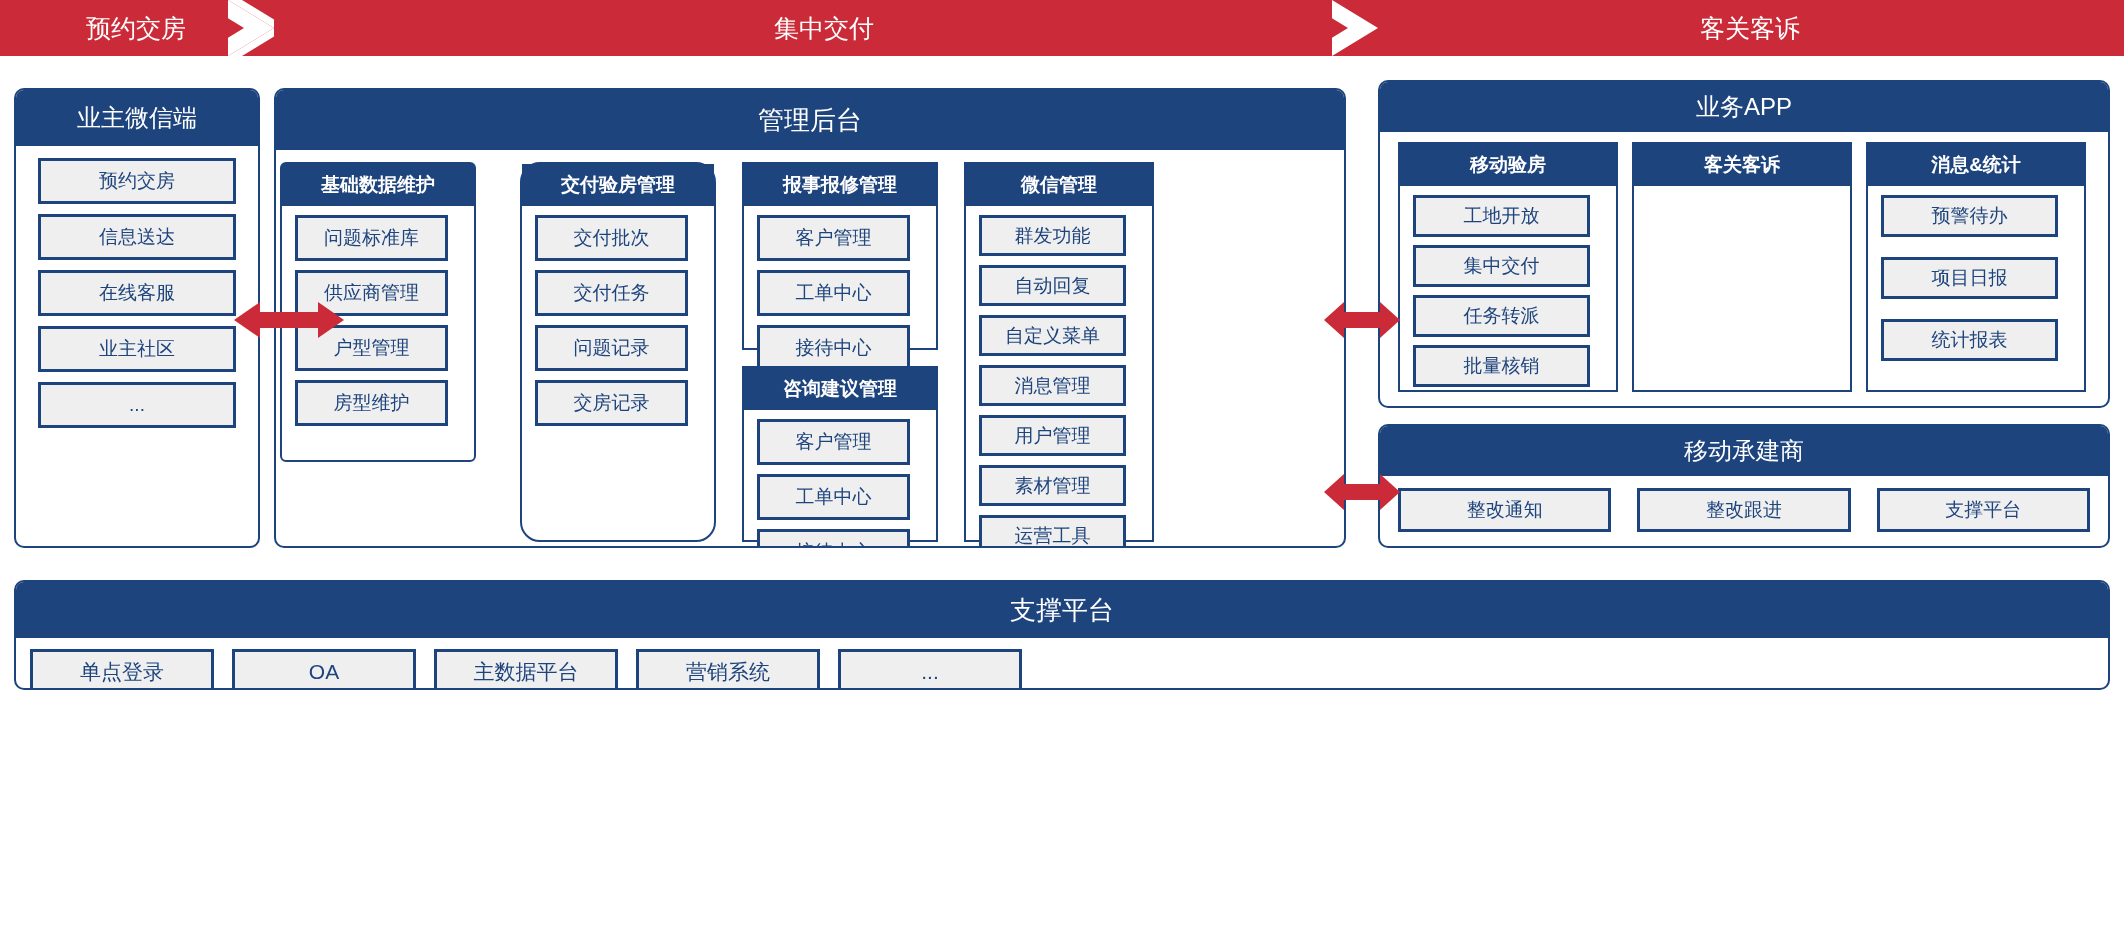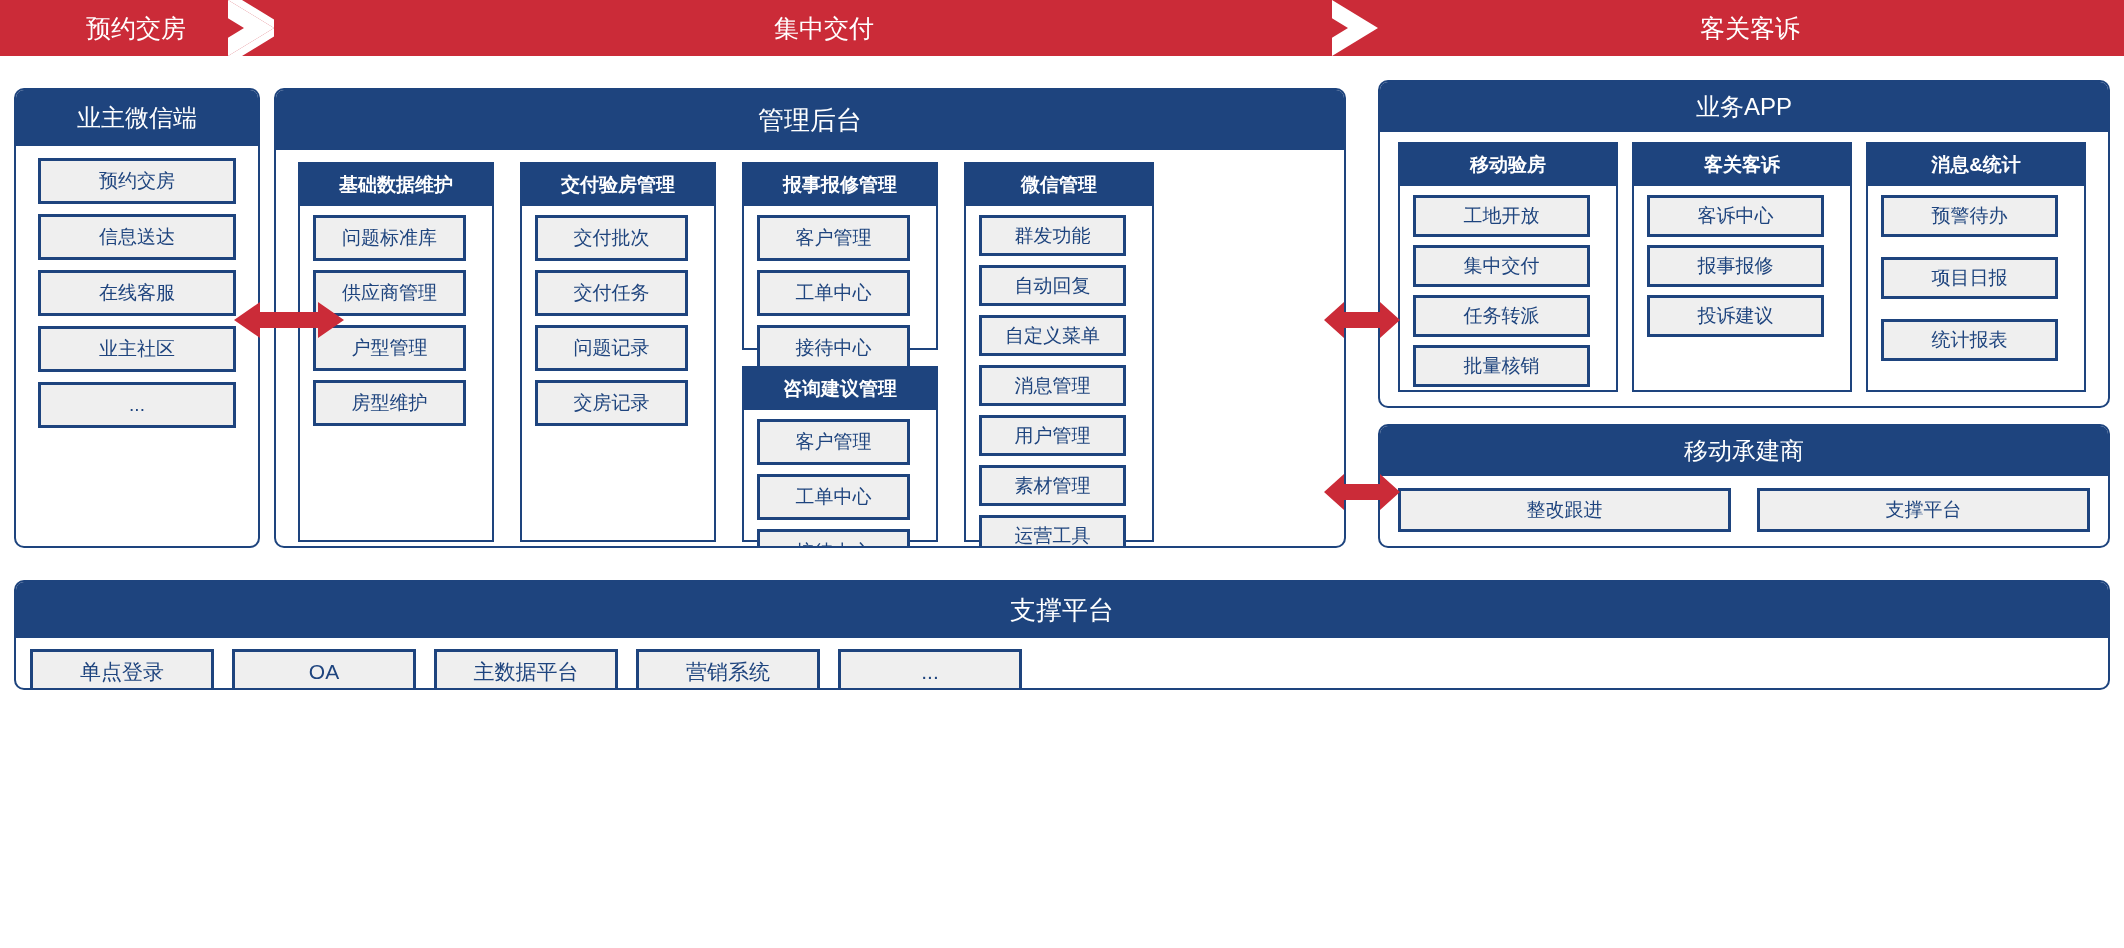--- a/index.html
+++ b/index.html
@@ -195,31 +195,31 @@
     <div class="chip">在线客服</div>
     <div class="chip">业主社区</div>
     <div class="chip">...</div>
   </div>
 </div>
 
 <div class="panel" id="mgmt-panel">
   <div class="panel-title">管理后台</div>
   <div class="cols">
 
-    <div class="group" style="left:22px; top:12px; width:196px; height:380px;">
+    <div class="group" style="left:4px; top:12px; width:196px; height:300px;border-radius:6px;">
       <div class="group-title">基础数据维护</div>
       <div class="group-items">
         <div class="chip">问题标准库</div>
         <div class="chip">供应商管理</div>
         <div class="chip">户型管理</div>
         <div class="chip">房型维护</div>
       </div>
     </div>
 
-    <div class="group" style="left:244px; top:12px; width:196px; height:380px;">
+    <div class="group" style="left:244px; top:12px; width:196px; height:380px;border-radius:20px;">
       <div class="group-title">交付验房管理</div>
       <div class="group-items">
         <div class="chip">交付批次</div>
         <div class="chip">交付任务</div>
         <div class="chip">问题记录</div>
         <div class="chip">交房记录</div>
       </div>
     </div>
 
     <div class="group" style="left:466px; top:12px; width:196px; height:188px;">
@@ -265,42 +265,38 @@
       <div class="group-items" style="gap:8px;">
         <div class="chip" style="height:42px;">工地开放</div>
         <div class="chip" style="height:42px;">集中交付</div>
         <div class="chip" style="height:42px;">任务转派</div>
         <div class="chip" style="height:42px;">批量核销</div>
       </div>
     </div>
 
     <div class="group" style="left:252px; top:10px; width:220px; height:250px;">
       <div class="group-title">客关客诉</div>
-      <div class="group-items" style="gap:8px;">
-        <div class="chip" style="height:42px;">客诉中心</div>
-        <div class="chip" style="height:42px;">报事报修</div>
-        <div class="chip" style="height:42px;">投诉建议</div>
-      </div>
     </div>
 
     <div class="group" style="left:486px; top:10px; width:220px; height:250px;">
       <div class="group-title">消息&amp;统计</div>
       <div class="group-items" style="gap:20px;">
         <div class="chip" style="height:42px;">预警待办</div>
         <div class="chip" style="height:42px;">项目日报</div>
         <div class="chip" style="height:42px;">统计报表</div>
       </div>
     </div>
 
   </div>
 </div>
 
 <div class="panel" id="contractor-panel">
   <div class="panel-title">移动承建商</div>
   <div class="row">
+    <div class="chip">整改通知</div>
     <div class="chip">整改跟进</div>
     <div class="chip">支撑平台</div>
   </div>
 </div>
 
 <div class="panel" id="support-panel">
   <div class="panel-title">支撑平台</div>
   <div class="row">
     <div class="chip">单点登录</div>
     <div class="chip">OA</div>

